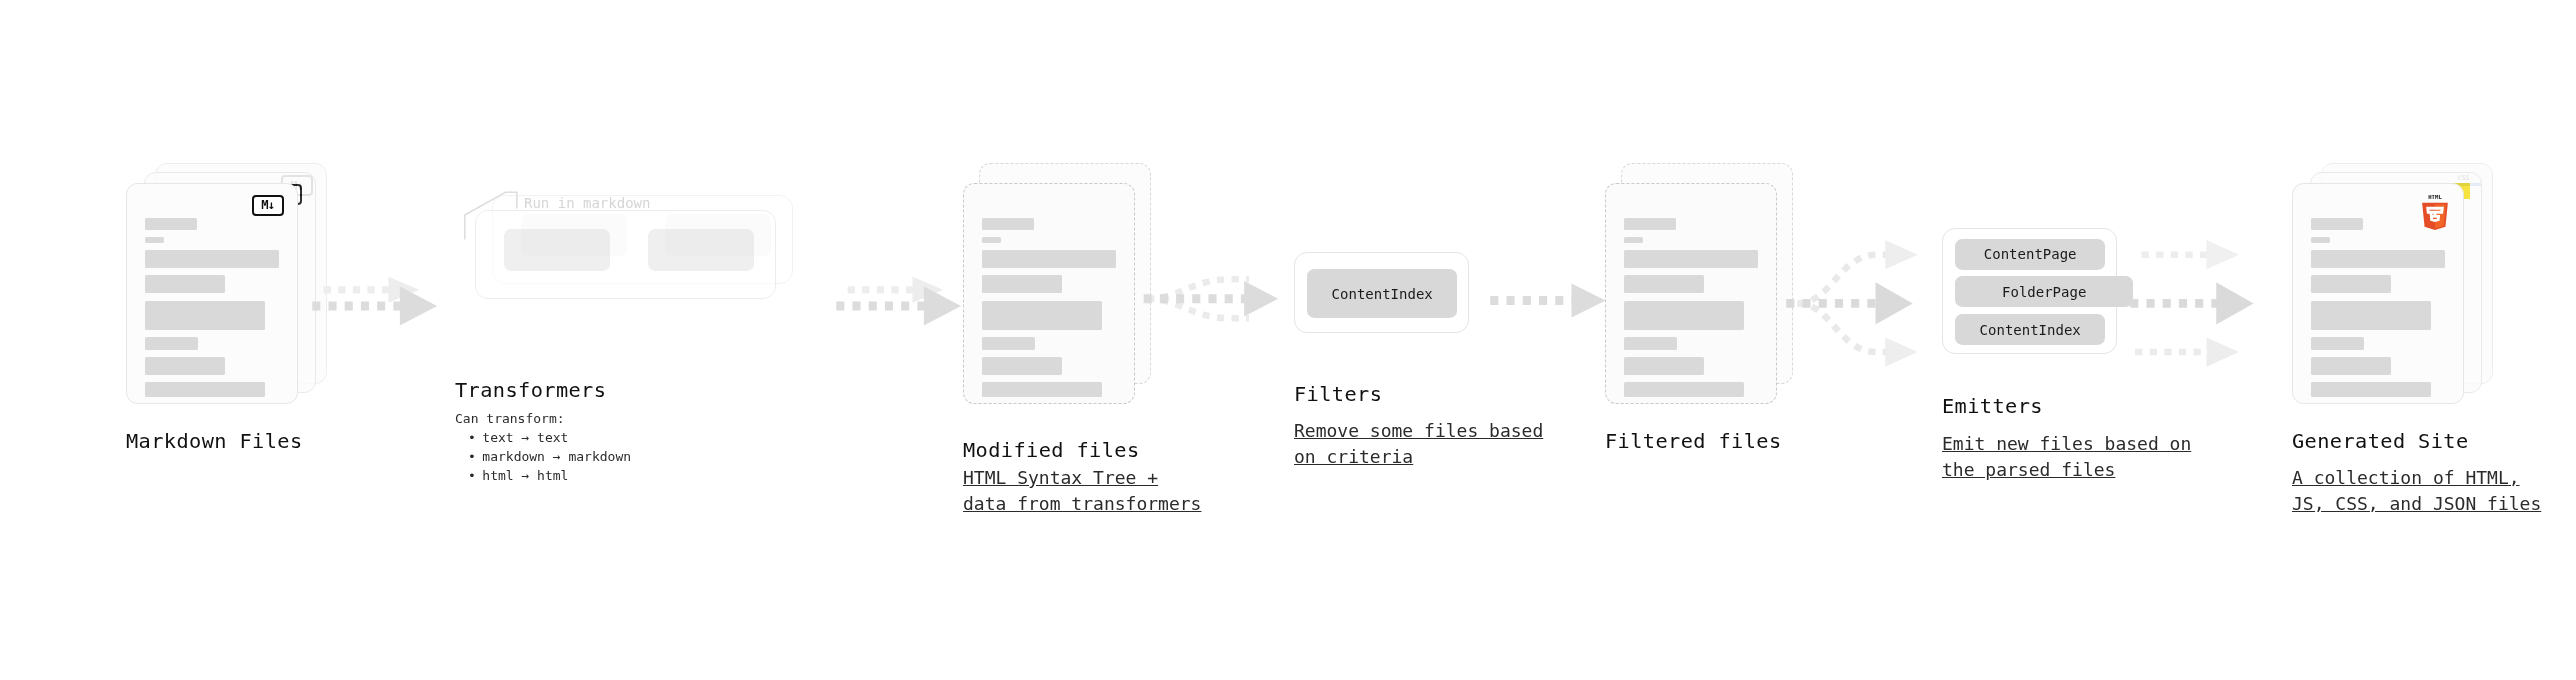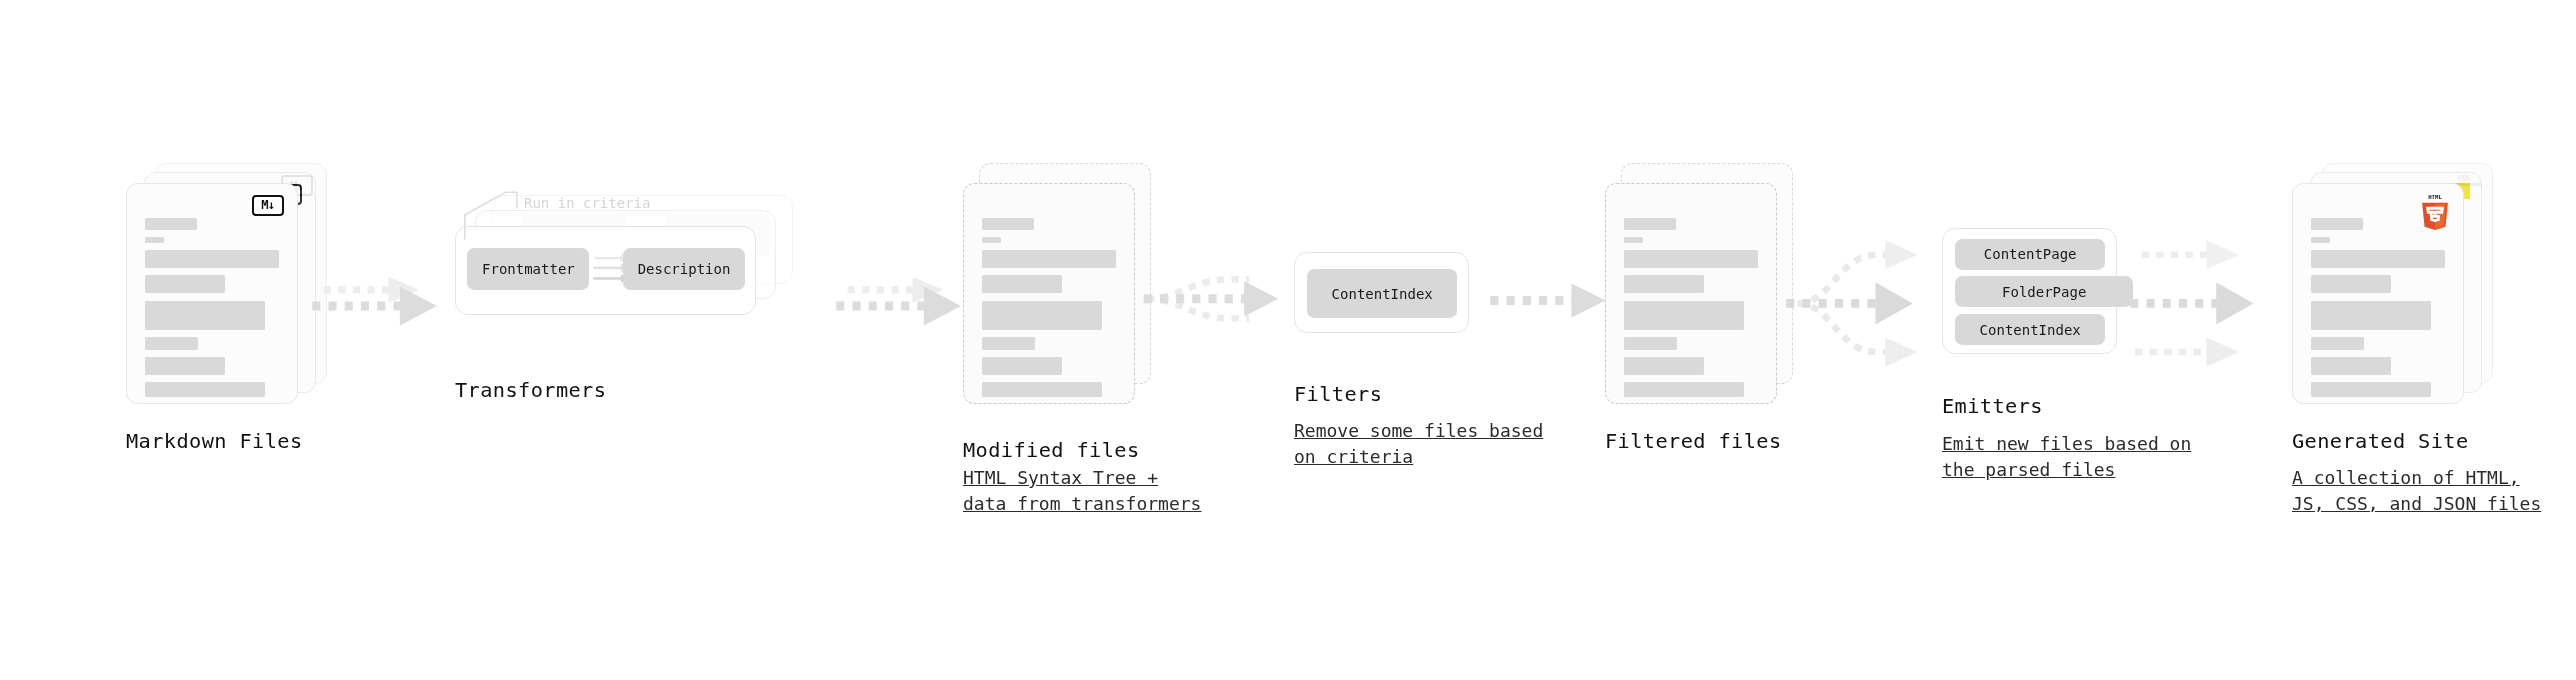--- a/index.html
+++ b/index.html
@@ -220,42 +220,38 @@
     <div class="group-box ghost1" style="left:37px; top:0px; width:301px; height:89px; opacity:.45;">
       <div class="pill" style="position:absolute; left:28px; top:18px; width:106px; height:42px; opacity:.45;"></div>
       <div class="pill" style="position:absolute; left:172px; top:18px; width:106px; height:42px; opacity:.45;"></div>
     </div>
 
     <div class="group-box ghost2" style="left:19.5px; top:14.6px; width:301px; height:89px; opacity:.65;">
       <div class="pill" style="position:absolute; left:28px; top:18px; width:106px; height:42px; opacity:.6;"></div>
       <div class="pill" style="position:absolute; left:172px; top:18px; width:106px; height:42px; opacity:.6;"></div>
     </div>
 
-    <div class="group-box" style="left:0px; top:31px; width:301px; height:89px;">
-      <div class="pill" style="position:absolute; left:11.4px; top:21px; width:122px; height:42px;">Frontmatter</div>
-      <svg style="position:absolute; left:137px; top:23px;" width="46" height="39" viewBox="0 0 56 48">
-        <line x1="2" y1="10" x2="36" y2="10" stroke="#e8e8e8" stroke-width="3"></line>
-        <polygon points="34,5 46,10 34,15" fill="#e8e8e8"></polygon>
-        <line x1="0" y1="22" x2="36" y2="22" stroke="#e0e0e0" stroke-width="3"></line>
-        <polygon points="34,17 46,22 34,27" fill="#e0e0e0"></polygon>
-        <line x1="0" y1="35" x2="36" y2="35" stroke="#d2d2d2" stroke-width="3"></line>
-        <polygon points="34,30 46,35 34,40" fill="#d2d2d2"></polygon>
-      </svg>
-      <div class="pill" style="position:absolute; left:167px; top:21px; width:122px; height:42px;">Description</div>
-    </div>
 
     <svg style="position:absolute; left:8.1px; top:-6.5px;" width="98" height="57" viewBox="0 0 120 70">
       <path d="M2 62 L2 32 L52 4 L66 4 L66 24" fill="none" stroke="#dedede" stroke-width="2"></path>
     </svg>
   </div>
 
-  <div class="note" style="left:524px; top:195px;">Run in criteria</div>
+  <div class="note" style="left:524px; top:195px;">Run in markdown</div>
 
   <div class="caption-title" style="left:455px; top:378px;">Transformers</div>
 
+  <div class="caption-list" style="left:455px; top:410px;">
+    <p class="lead">Can transform:</p>
+    <ul>
+      <li>text → text</li>
+      <li>markdown → markdown</li>
+      <li>html → html</li>
+    </ul>
+  </div>
 
   <div class="node" style="left:833px; top:272px;">
     <svg width="146" height="73" viewBox="0 0 180 90">
       <line x1="18" y1="22" x2="120" y2="22" stroke="#ededed" stroke-width="9" stroke-dasharray="9 9"></line>
       <polygon points="98,6 136,22 98,38" fill="#ededed"></polygon>
       <line x1="4" y1="42" x2="130" y2="42" stroke="#dcdcdc" stroke-width="11" stroke-dasharray="10 10"></line>
       <polygon points="112,18 158,42 112,66" fill="#dcdcdc"></polygon>
     </svg>
   </div>
 

